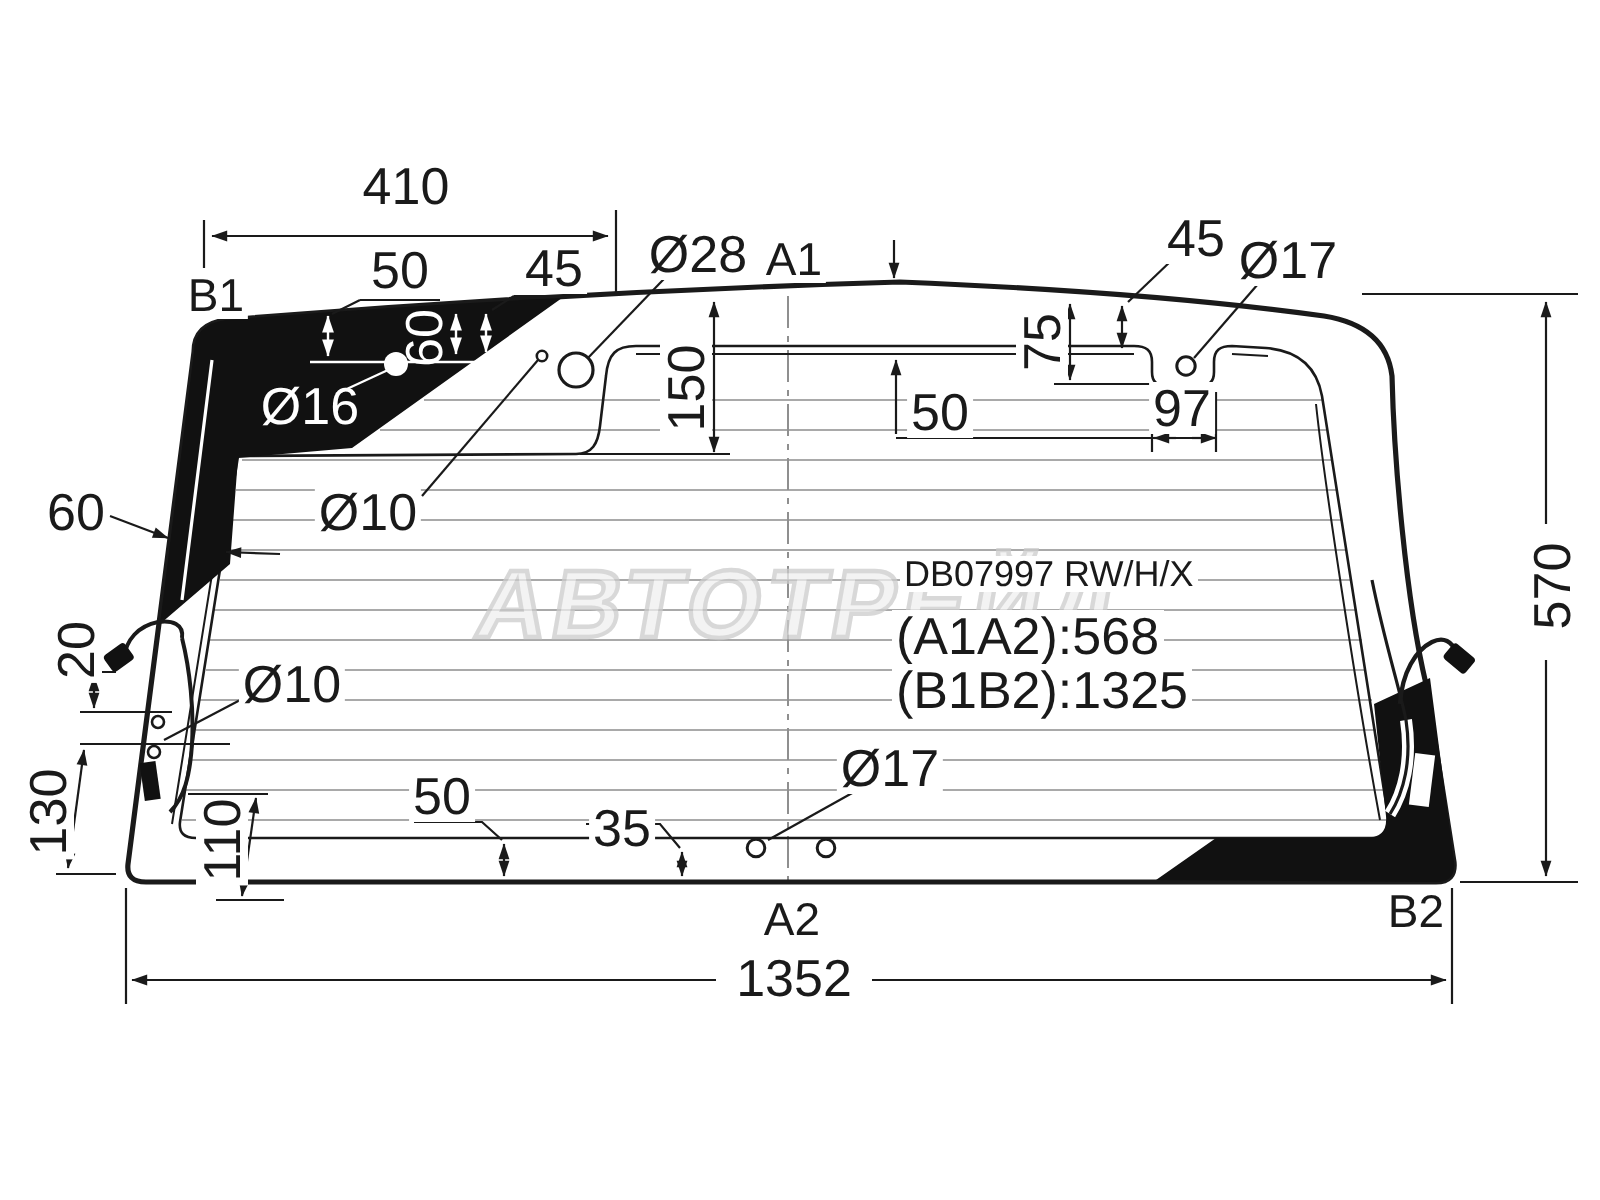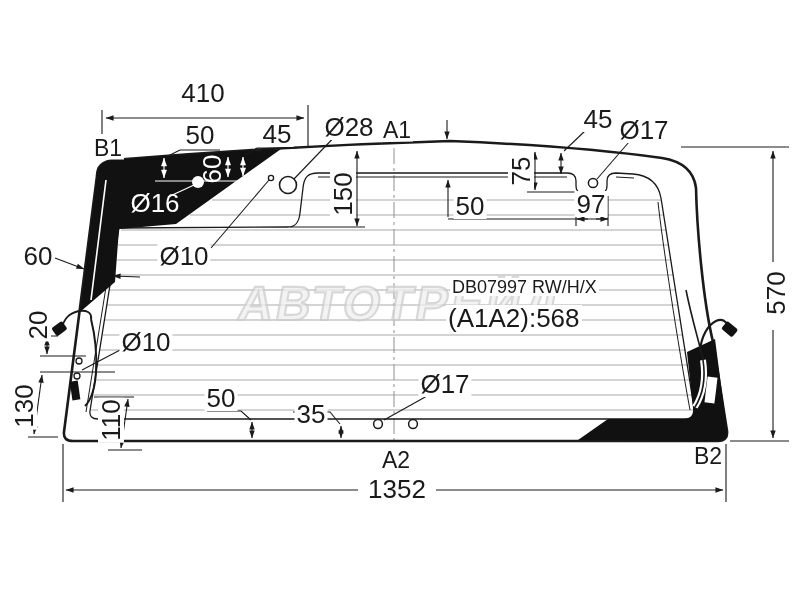--- a/index.html
+++ b/index.html
@@ -182,14 +182,15 @@
   <div class="lbl" style="left:146px;top:342px">Ø10</div>
   <div class="lbl" style="left:221px;top:398px">50</div>
   <div class="lbl" style="left:311px;top:414px">35</div>
   <div class="lbl" style="left:445px;top:384px">Ø17</div>
   <div class="lbl sm" style="left:396px;top:460px">A2</div>
   <div class="lbl sm" style="left:708px;top:456px">B2</div>
   <div class="lbl" style="left:397px;top:489px">1352</div>
 
   <div class="lbl left-anch pn" style="left:450px;top:287px">DB07997 RW/H/X</div>
   <div class="lbl left-anch big" style="left:446px;top:318px">(A1A2):568</div>
+  <div class="lbl left-anch big" style="left:446px;top:345px">(B1B2):1325</div>
 
 </div>
 
 </body></html>

